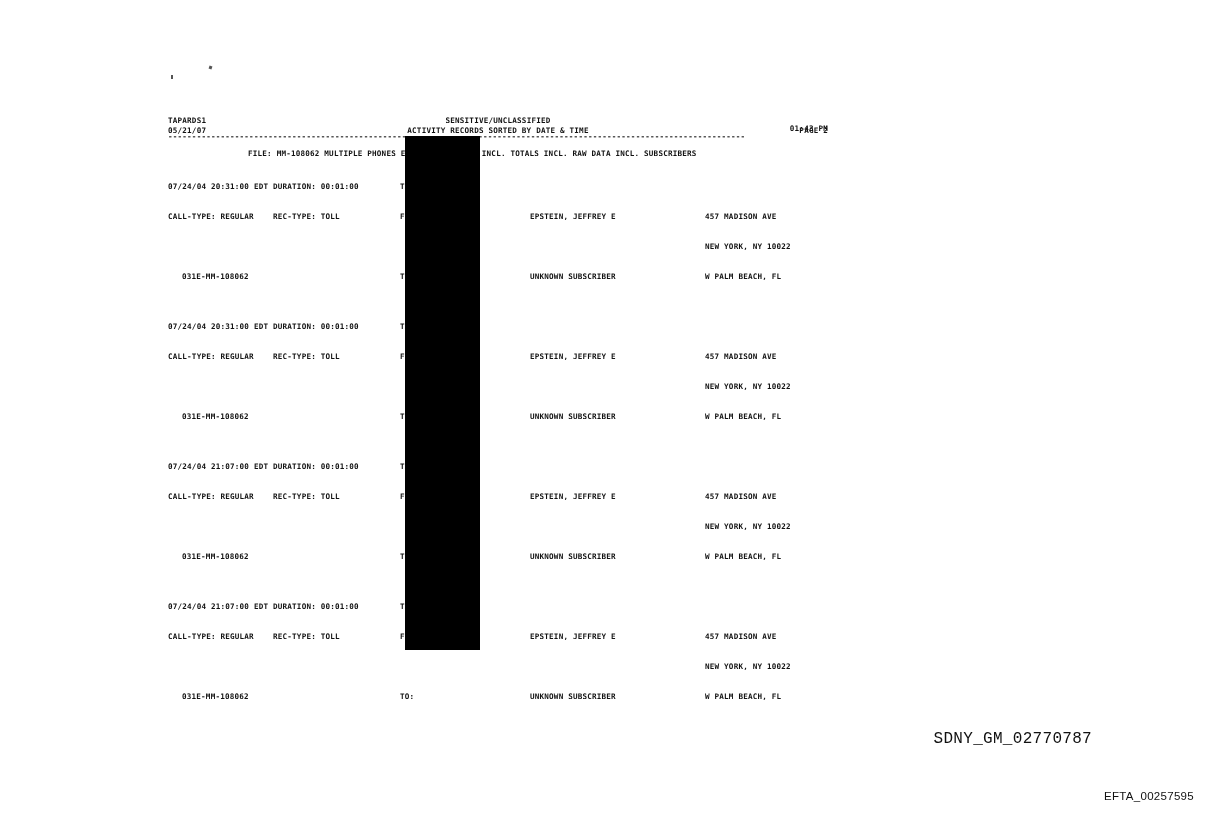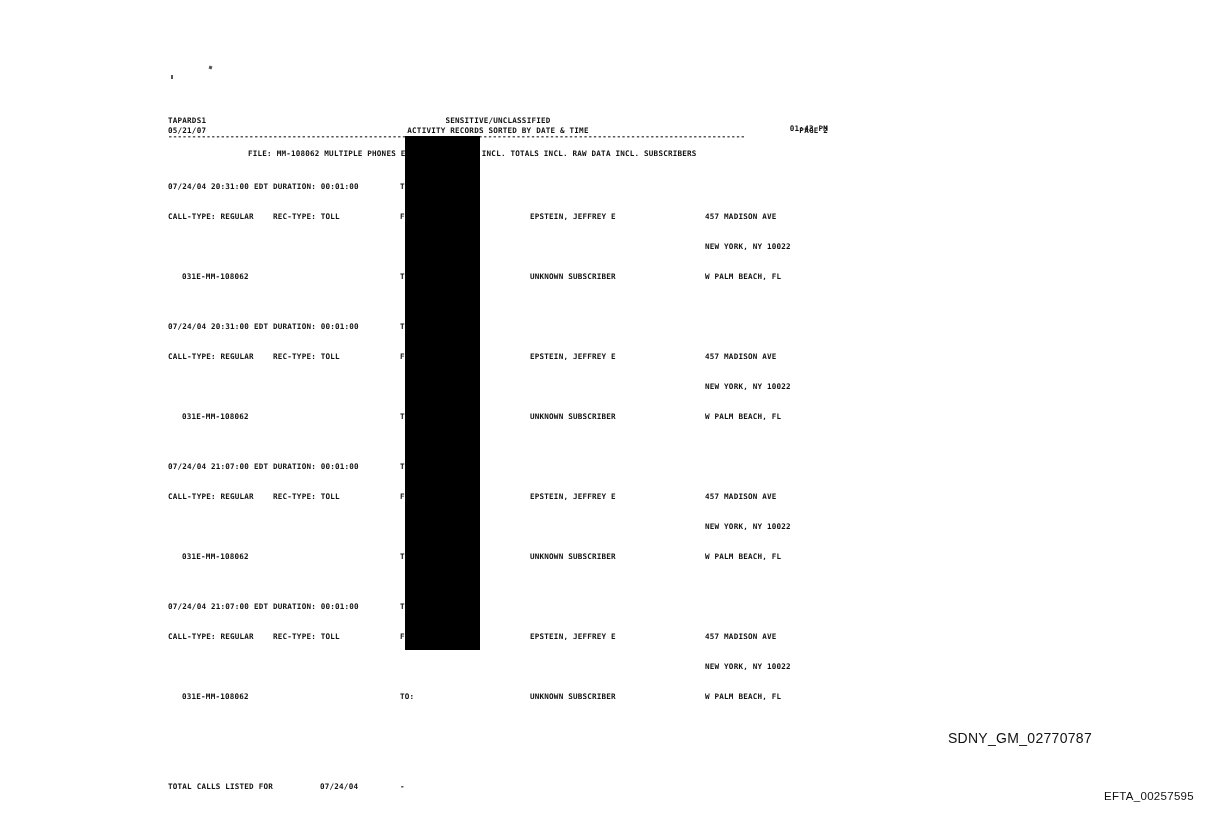--- a/index.html
+++ b/index.html
@@ -120,22 +120,22 @@
     font-family: "Liberation Sans", sans-serif;
     font-size: 17px;
     font-weight: 700;
     letter-spacing: 0.1px;
   }
 
   .bates-top {
     position: absolute;
     right: 118px;
     top: 730px;
-    font-family: Liberation Sans, sans-serif;
-    font-size: 14px;
+    font-family: Liberation Mono, monospace;
+    font-size: 16px;
     color: #111;
     letter-spacing: 0.3px;
   }
   .bates-bottom {
     position: absolute;
     right: 16px;
     top: 790px;
     font-family: "Liberation Sans", sans-serif;
     font-size: 11.5px;
     color: #111;
@@ -258,25 +258,20 @@
       <div class="row">
         <span class="c-date" style="left:14px;">031E-MM-108062</span>
         <span class="c-tgt">TO:</span>
         <span class="c-name">UNKNOWN SUBSCRIBER</span>
         <span class="c-addr">W PALM BEACH, FL</span>
       </div>
 
       <div class="blank"></div>
 
       
-      <div class="row">
-        <span class="c-date">TOTAL CALLS LISTED FOR</span>
-        <span style="left:152px;">07/24/04</span>
-        <span style="left:232px;">-</span>
-      </div>
 
       
       
 
       
       
       
       
       
 

